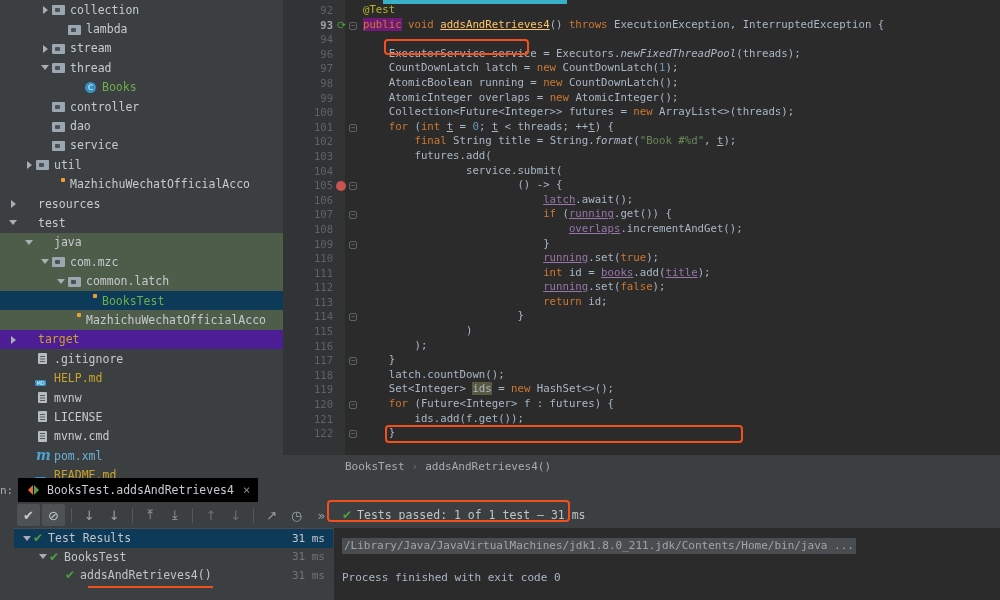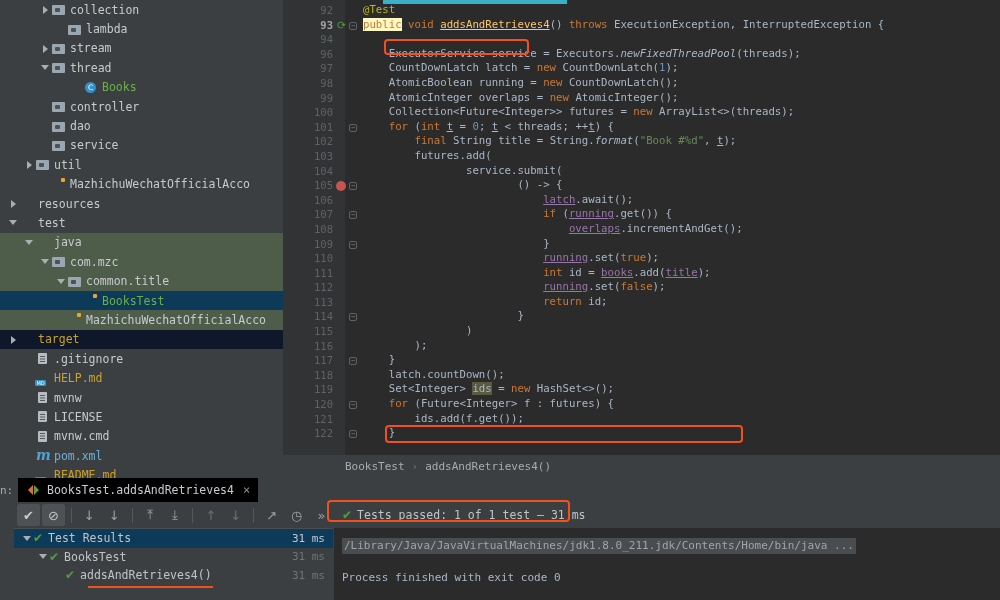--- a/index.html
+++ b/index.html
@@ -15,21 +15,21 @@
   .sidebar {
     position: absolute; left: 0; top: 0; width: 283px; height: 478px;
     background: #3c3f41; overflow: hidden;
   }
   .tree-row {
     position: relative; height: 19.4px; display: flex; align-items: center;
     font-family: "DejaVu Sans Mono", monospace; font-size: 11.5px;
     color: #b7bcc0; white-space: nowrap;
   }
   .tree-row.tint-green { background: #4e5c4a; }
-  .tree-row.tint-brown { background: #0f172a; }
+  .tree-row.tint-brown { background: #4c1d95; }
   .tree-row.sel { background: #0d3a58; }
   .arrow {
     width: 11px; height: 11px; flex: 0 0 11px;
     display: inline-block; position: relative;
   }
   .arrow.right::before {
     content: ""; position: absolute; left: 3px; top: 2px;
     border-left: 5px solid #a9aeb2; border-top: 4px solid transparent;
     border-bottom: 4px solid transparent;
   }
@@ -138,21 +138,21 @@
   }
   .kw  { color: #cc7832; }
   .mth { color: #ffc66d; }
   .str { color: #6a8759; }
   .num { color: #6897bb; }
   .ann { color: #bbb529; }
   .fld { color: #9876aa; text-decoration: underline; }
   .ital { font-style: italic; }
   .plain { color: #a9b7c6; }
   .hl-search { background: #5a5a41; color: #a9b7c6; }
-  .kw-hl { background: #fef9c3; }
+  .kw-hl { background: #701a75; }
 
   .breadcrumb {
     position: absolute; left: 283px; top: 455px; width: 717px; height: 22px;
     background: #3c3f41; display: flex; align-items: center;
     padding-left: 62px; font-size: 11px; color: #a7acb0;
     font-family: "DejaVu Sans Mono", monospace;
   }
   .bc-sep { margin: 0 7px; color: #6e7376; }
 
   
@@ -343,21 +343,21 @@
       <div class="tree-row tint-green">
         <span style="width: 40px; flex: 0 0 40px;"></span>
         <span class="arrow down"></span>
         <span class="ic folder"></span>
         <span class="label-white">com.mzc</span>
       </div>
       <div class="tree-row tint-green">
         <span style="width: 56px; flex: 0 0 56px;"></span>
         <span class="arrow down"></span>
         <span class="ic folder"></span>
-        <span class="label-white">common.title</span>
+        <span class="label-white">common.latch</span>
       </div>
       <div class="tree-row sel">
         <span style="width: 72px; flex: 0 0 72px;"></span>
         <span class="arrow "></span>
         <span class="ic cls-test">
           <span class="badge"></span>
         </span>
         <span class="label-green">BooksTest</span>
       </div>
       <div class="tree-row tint-green">

